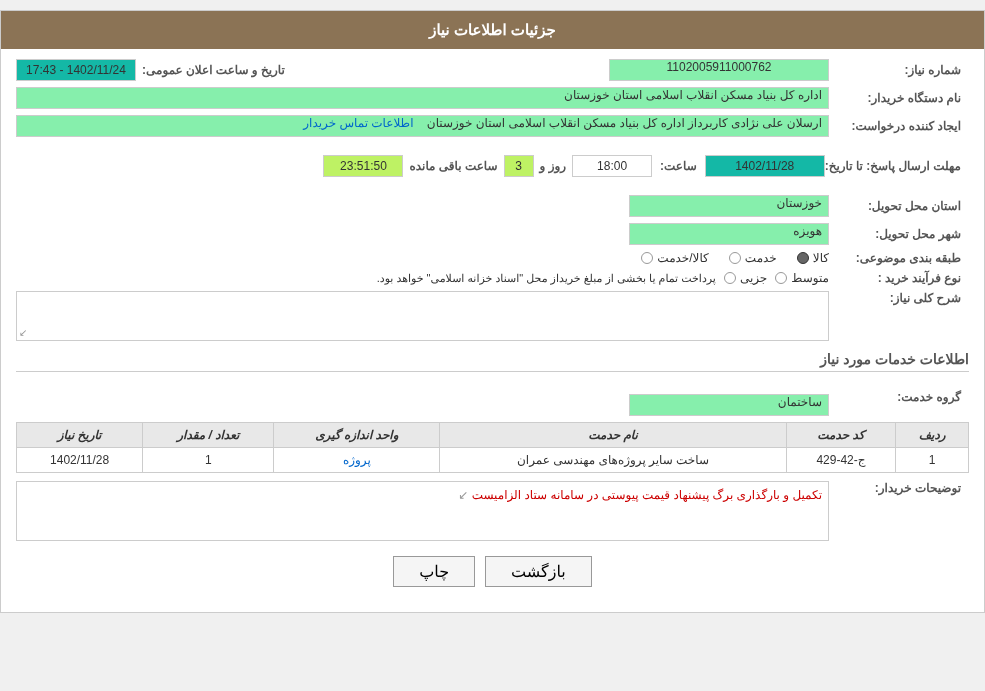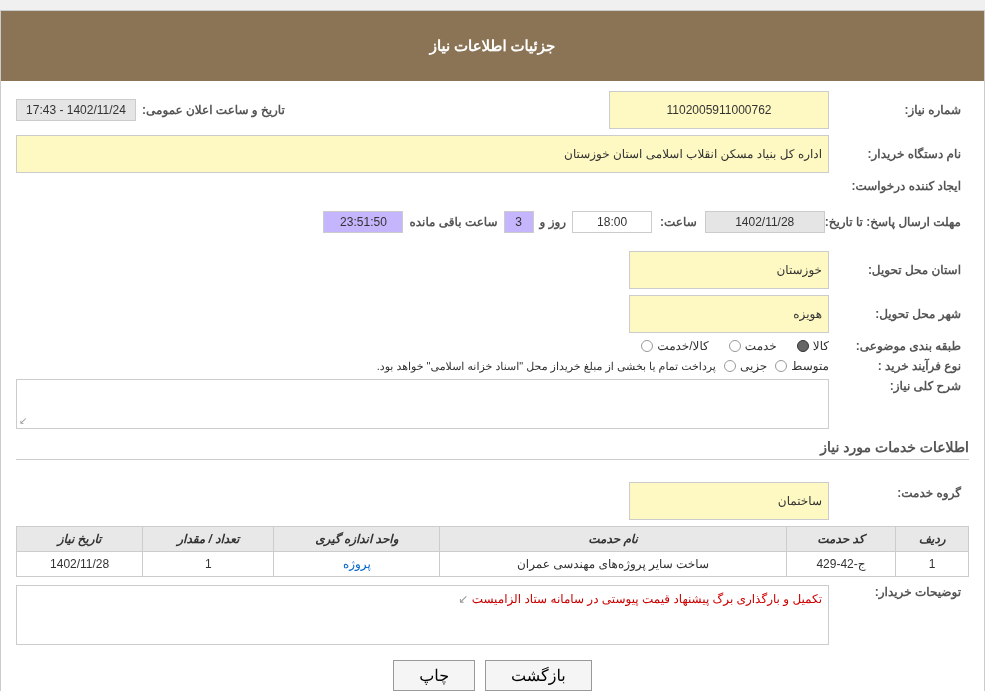--- a/index.html
+++ b/index.html
@@ -13,65 +13,64 @@
     .page-wrapper {
       max-width: 985px;
       margin: 10px auto;
       background: #fff;
       border: 1px solid #ccc;
     }
     .page-header {
       background: #8B7355;
       color: #fff;
       text-align: center;
-      padding: 26px;
+      padding: 10px;
       font-size: 15px;
       font-weight: bold;
-      font-family: Liberation Serif, serif;
     }
     .content {
       padding: 10px 15px;
     }
     .info-row {
       display: flex;
       align-items: center;
       margin-bottom: 6px;
       flex-direction: row;
     }
     .label {
       color: #555;
       font-weight: bold;
       white-space: nowrap;
       min-width: 140px;
       text-align: right;
       padding-right: 8px;
     }
     .value-box {
       border: 1px solid #ccc;
-      background: #fef9c3;
-      padding: 11px 6px;
+      background: #86efac;
+      padding: 0 6px;
       min-height: 22px;
       flex: 1;
       text-align: right;
     }
     .inline-label {
       white-space: nowrap;
       font-weight: bold;
       color: #555;
     }
     .small-box {
       border: 1px solid #ccc;
       padding: 3px 6px;
       min-height: 22px;
-      background: #c4b5fd;
+      background: #bef264;
     }
     .date-box {
       border: 1px solid #ccc;
       padding: 3px 8px;
-      background: #e5e5e5;
+      background: #14b8a6;
       min-width: 120px;
       text-align: center;
     }
     .time-box {
       border: 1px solid #ccc;
       padding: 3px 8px;
       background: #fff;
       min-width: 80px;
       text-align: center;
     }
@@ -196,20 +195,25 @@
       <div class="date-box">1402/11/24 - 17:43</div>
     </div>
 
     <div class="info-row">
       <span class="label">نام دستگاه خریدار:</span>
       <div class="value-box">اداره کل بنیاد مسکن انقلاب اسلامی استان خوزستان</div>
     </div>
 
     <div class="info-row">
       <span class="label">ایجاد کننده درخواست:</span>
+      <div class="value-box">
+        <span>ارسلان علی نژادی کاربرداز اداره کل بنیاد مسکن انقلاب اسلامی استان خوزستان</span>
+        &nbsp;&nbsp;
+        <span class="link-text">اطلاعات تماس خریدار</span>
+      </div>
     </div>
 
     <div class="info-row">
       <span class="label">مهلت ارسال پاسخ: تا تاریخ:</span>
       <div class="date-box">1402/11/28</div>
       <span style="margin: 0 8px;" class="inline-label">ساعت:</span>
       <div class="time-box">18:00</div>
       <span style="margin: 16px 6px;" class="inline-label">روز و</span>
       <div class="small-box" style="min-width:30px; text-align:center;">3</div>
       <span style="margin: 12px 6px;" class="inline-label">ساعت باقی مانده</span>

